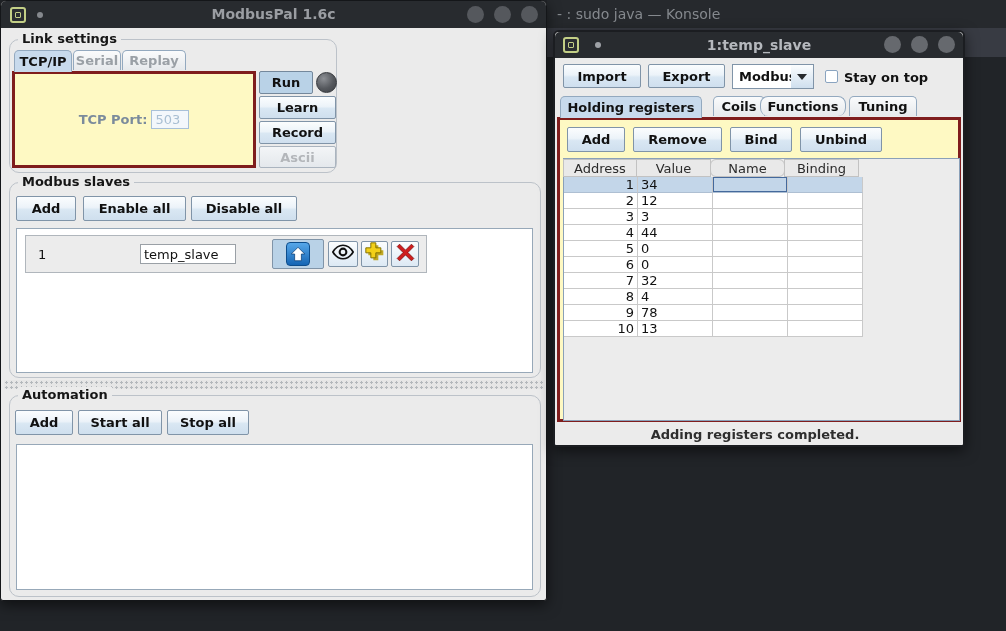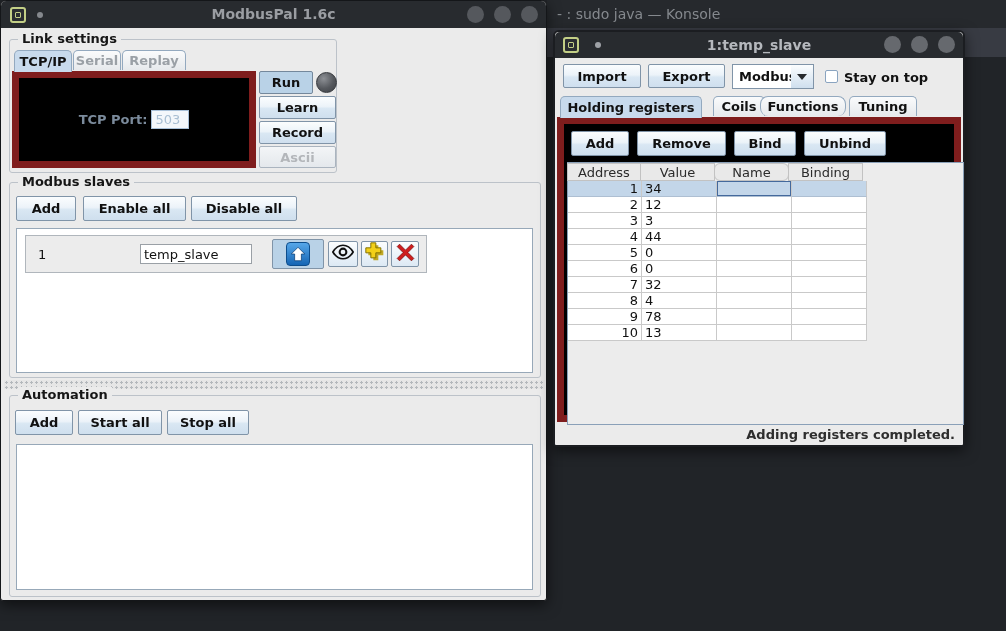--- a/index.html
+++ b/index.html
@@ -25,29 +25,29 @@
   .pin-dot { position:absolute; left:36px; top:11px; width:6px; height:6px; border-radius:50%; background:#85888d; }
   .tb-btns { position:absolute; right:8px; top:5px; display:flex; gap:10px; }
   .tb-circle { width:17px; height:17px; border-radius:50%; background:#55585d; }
 
   
   .btn { position:absolute; border:1px solid #8094a8; border-radius:2px; color:#111;
     background:linear-gradient(180deg,#fbfdfe 0%,#ecf3f9 45%,#d9e7f3 55%,#cfdfee 100%);
     font-size:13px; font-weight:bold; display:flex; align-items:center; justify-content:center; }
   .btn.disabled { color:#b3b6ba; background:linear-gradient(180deg,#f3f5f7,#e4e8ec); border-color:#aab4bf; }
   .btn.toggled { background:#b9d2e7; border-color:#74889c; }
-  .group { position:absolute; border:1px solid #bcc2c9; border-radius:3px; }
+  .group { position:absolute; border:1px solid #bcc2c9; border-radius:10px; }
   .group-title { position:absolute; top:-9px; left:8px; background:#ebebeb; padding:0 4px;
     font-size:13px; font-weight:bold; color:#161616; white-space:nowrap; }
   .tab { position:absolute; height:20px; border:1px solid #93a9bf; border-bottom:none;
     border-radius:5px 5px 0 0; background:linear-gradient(#fafbfc,#e6e9ec); font-size:13px; font-weight:bold;
     display:flex; align-items:center; justify-content:center; color:#111; }
   .tab.sel { background:#c8daec; height:22px; z-index:3; }
   .tab.off { color:#9aa0a6; }
-  .tabpanel { position:absolute; border:7px solid #7f1d1d; background:#000000; }
+  .tabpanel { position:absolute; border:3px solid #7f1d1d; background:#fef9c3; }
   .tfield { position:absolute; border:1px solid #9aa0a6; background:#fff; font-family:"DejaVu Sans",sans-serif;
     font-size:13px; color:#111; padding:0 3px; }
   .tfield.off { border-color:#a8c0d8; background:#f3f7fb; color:#a9bfd3; }
   .led { position:absolute; width:21px; height:21px; border-radius:50%; border:1px solid #34373b;
     background:radial-gradient(circle at 35% 30%, #8d9095 0%, #55585d 55%, #3d4045 100%); }
   .splitter { position:absolute; background:#e6e6e6;
     background-image:radial-gradient(#b4b8bc 1px, transparent 1.2px); background-size:5px 5px; }
   .whitebox { position:absolute; background:#fff; border:1px solid #97a8b8; }
   .combo-text { position:absolute; border:1px solid #8094a8; background:#fff; font-size:13px; font-weight:bold;
     color:#111; display:flex; align-items:center; padding-left:6px; }
@@ -72,21 +72,21 @@
     display:flex; align-items:center; justify-content:center; }
   .t-row { display:flex; height:16px; background:#fff; width:299px; }
   .t-row .td { border-right:1px solid #c9c9c9; border-bottom:1px solid #c9c9c9; font-size:13px; color:#111;
     overflow:hidden; white-space:nowrap; line-height:15px; }
   .t-row.sel { background:#c3d6e9; }
   .t-row.sel .td { border-bottom-color:#aebfd2; }
   .td.addr { text-align:right; padding-right:3px; }
   .td.val  { padding-left:3px; }
   .focus-cell { box-shadow:inset 0 0 0 1px #44699c; }
 
-  .statusbar { position:absolute; font-size:13px; font-weight:bold; color:#2e2e2e; text-align:right; }
+  .statusbar { position:absolute; font-size:13px; font-weight:bold; color:#2e2e2e; text-align:center; }
 </style>
 </head>
 <body>
 
 <div class="konsole-titlebar">
   <span>- : sudo java — Konsole</span>
 </div>
 <div class="konsole-band"></div>
 
 <div class="win" style="left:0; top:0; width:547px; height:601px;">
@@ -122,21 +122,21 @@
 
 
   <div class="group" style="left:8px; top:181px; width:532px; height:196px;">
     <span class="group-title">Modbus slaves</span>
     <div class="btn" style="left:6px; top:13px; width:60px; height:25px;">Add</div>
     <div class="btn" style="left:73px; top:13px; width:103px; height:25px;">Enable all</div>
     <div class="btn" style="left:181px; top:13px; width:106px; height:25px;">Disable all</div>
     <div class="whitebox" style="left:6px; top:45px; width:517px; height:145px;">
       <div style="position:absolute; left:8px; top:6px; width:402px; height:38px; background:#ececec; border:1px solid #b0b6bc;">
         <span style="position:absolute; left:12px; top:11px; font-size:13px; color:#111;">1</span>
-        <input class="tfield" style="left: 114px; top: 8px; width: 112px; height: 20px;" value="temp_slave">
+        <input class="tfield" style="left: 114px; top: 8px; width: 96px; height: 20px;" value="temp_slave">
         <div class="iconbtn toggled" style="left:246px; top:3px; width:52px; height:30px;">
           <span class="arrow-tile">
             <svg viewBox="0 0 24 24" width="18" height="18">
                 <path d="M12 3 L21 12 H16.5 V21 H7.5 V12 H3 Z" fill="#ffffff" stroke="#0a3e74" stroke-width="1"></path>
               </svg>
           </span>
         </div>
         <div class="iconbtn" style="left:302px; top:5px; width:30px; height:26px;">
           <span>
             <svg viewBox="0 0 26 18" width="22" height="16">

